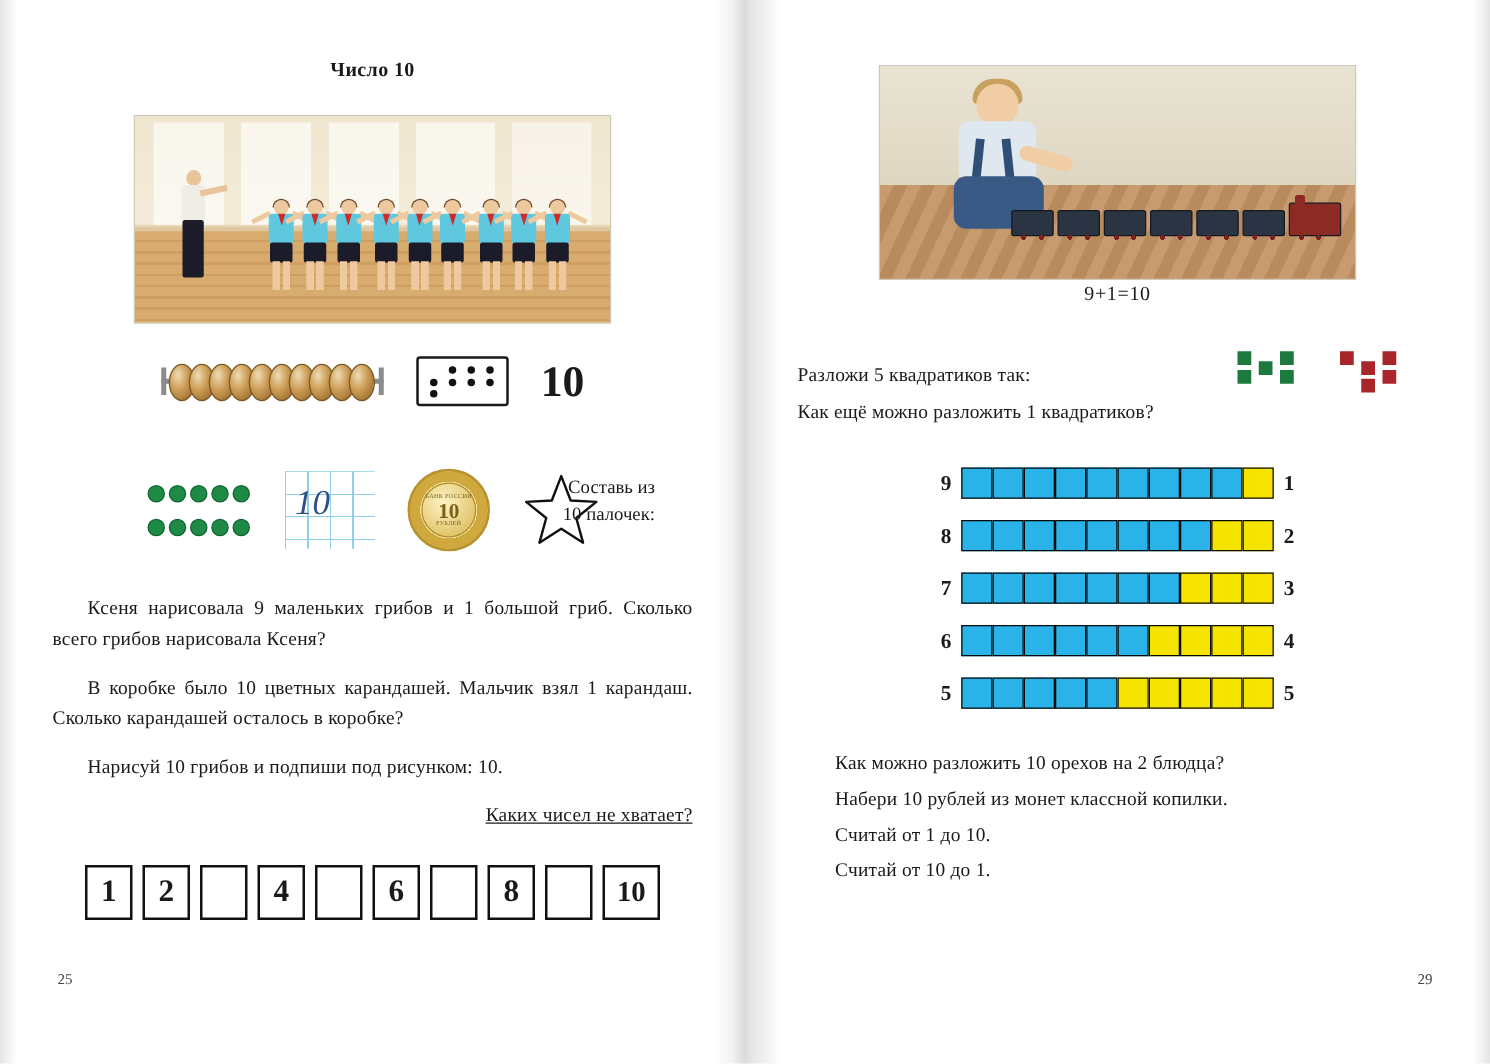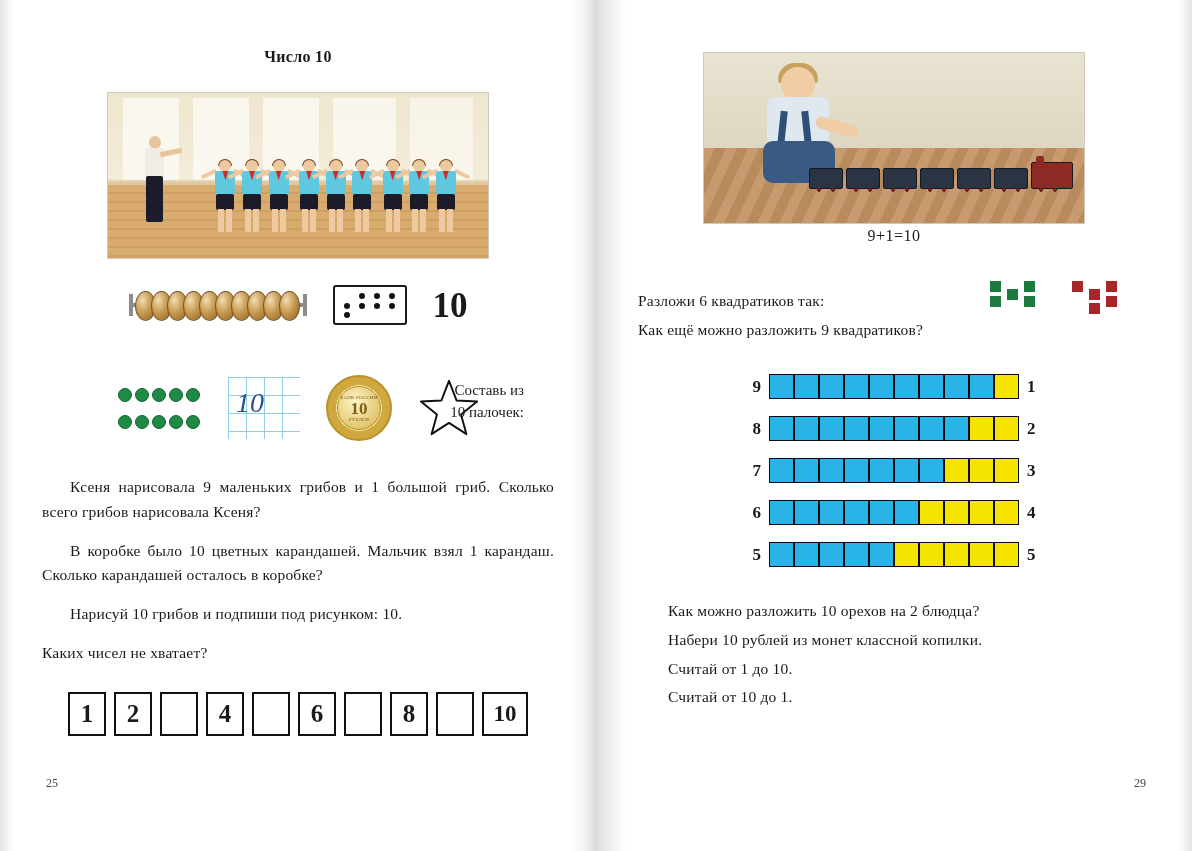--- a/index.html
+++ b/index.html
@@ -179,21 +179,21 @@
 
   
   .para {
     font-size: 15.5px;
     line-height: 1.6;
     text-align: justify;
     text-indent: 28px;
     margin: 14px 0 0 0;
     letter-spacing: .2px;
   }
-  .para.center { text-align: left; text-indent: 0; }
+  .para.center { text-align: right; text-indent: 0; text-decoration: underline; }
   .body-block { margin-top: 34px; }
 
   
   .num-row {
     display: flex; justify-content: center; gap: 8px; margin-top: 26px;
   }
   .num-box {
     width: 34px; height: 40px; border: 2px solid #111; background: #fff;
     display: flex; align-items: center; justify-content: center;
     font-size: 25px; font-weight: bold; font-family: "Liberation Serif", serif;
@@ -475,22 +475,22 @@
         <div class="car"></div>
           <div class="car"></div>
           <div class="car"></div>
         <div class="car loco"></div>
       </div>
     </div>
 
     <div class="eq">9+1=10</div>
 
     <div class="task-squares">
-      <div class="task-line">Разложи 6 квадратиков так:</div>
-      <div class="task-line">Как ещё можно разложить 9 квадратиков?</div>
+      <div class="task-line">Разложи 5 квадратиков так:</div>
+      <div class="task-line">Как ещё можно разложить 1 квадратиков?</div>
 
       <div class="mini-squares">
         <i class="mini-green" style="left:0px;  top:0px"></i>
         <i class="mini-green" style="left:0px;  top:15px"></i>
         <i class="mini-green" style="left:17px; top:8px"></i>
         <i class="mini-green" style="left:34px; top:0px"></i>
         <i class="mini-green" style="left:34px; top:15px"></i>
         <i class="mini-red" style="left:82px; top:0px"></i>
         <i class="mini-red" style="left:99px; top:8px"></i>
         <i class="mini-red" style="left:116px;top:0px"></i>

